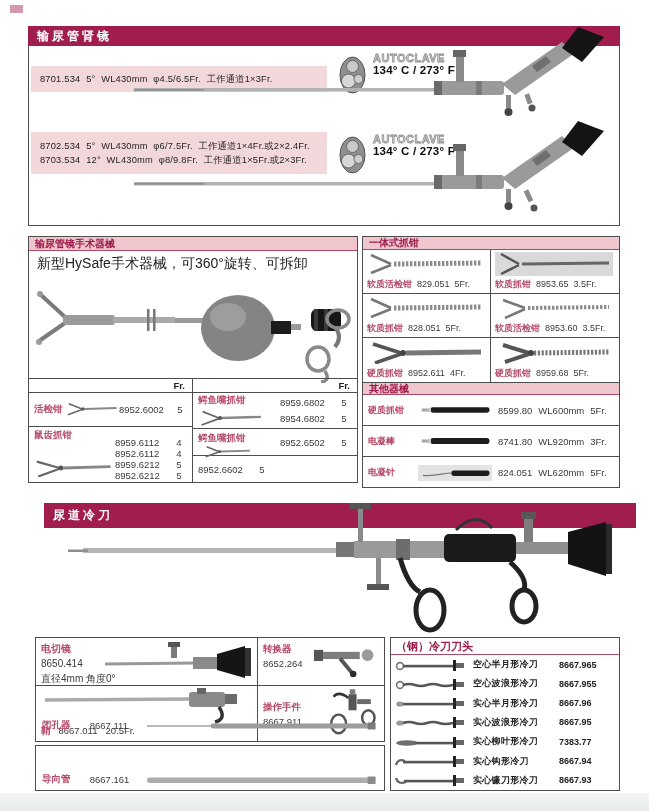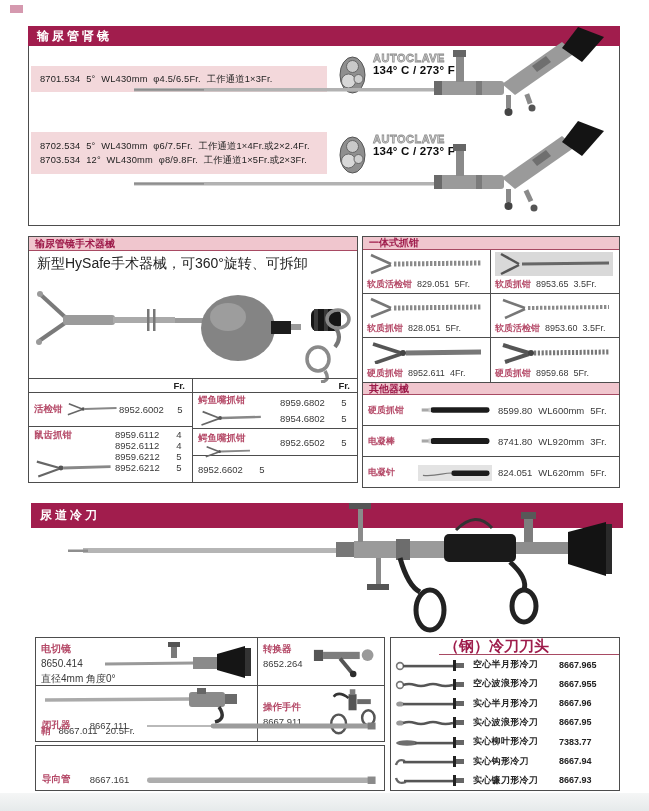--- a/index.html
+++ b/index.html
@@ -173,21 +173,21 @@
         <div class="frrow" style="height:57px;display:flex;padding:2px 5px;">
           <div style="flex:1;display:flex;flex-direction:column;justify-content:space-between;">
             <span class="lbl fs95">鼠齿抓钳</span>
             <svg width="78" height="26" viewBox="0 0 110 30">
               <path d="M36,15 L4,6" stroke="#666" stroke-width="3" fill="none"></path>
               <path d="M36,16 L6,27" stroke="#666" stroke-width="3" fill="none"></path>
               <circle cx="38" cy="15" r="3.5" fill="#555"></circle>
               <path d="M41,15 L108,13" stroke="#888" stroke-width="4"></path>
             </svg>
           </div>
-          <div style="display:flex;flex-direction:column;justify-content:flex-start;">
+          <div style="display:flex;flex-direction:column;justify-content:flex-end;">
             <div class="codeline fs95">
                 <span class="c code">8959.6112</span>
                 <span class="f code">4</span>
               </div>
             <div class="codeline fs95">
                 <span class="c code">8952.6112</span>
                 <span class="f code">4</span>
               </div>
             <div class="codeline fs95">
                 <span class="c code">8959.6212</span>
@@ -373,21 +373,21 @@
         <path d="M54,9 C40,9 30,15 8,13" stroke="#777" stroke-width="2" fill="none"></path>
       </svg>
       <div style="display:flex;gap:6px;font-size:9.5px;margin-left:2px;">
         <span class="code">824.051</span>
         <span class="code">WL620mm</span>
         <span class="code">5Fr.</span>
       </div>
     </div>
   </div>
 
-  <div class="abs sec-bar" style="left:31px;top:503px;width:592px;height:25px;font-size:12px;">
+  <div class="abs sec-bar" style="left:44px;top:503px;width:592px;height:25px;font-size:12px;">
     <span>尿道冷刀</span>
   </div>
 
   <svg class="abs" style="left:58px;top:496px;z-index:3;" width="555" height="140" viewBox="0 0 555 140">
     <rect x="25" y="52" width="258" height="5" fill="#b5b5b5"></rect>
     <rect x="10" y="53.5" width="20" height="2.5" fill="#8e8e8e"></rect>
     <rect x="278" y="46" width="18" height="15" fill="#777"></rect>
     <rect x="296" y="45" width="92" height="17" fill="#9a9a9a"></rect>
     <rect x="338" y="43" width="14" height="21" fill="#6d6d6d"></rect>
     <rect x="300" y="12" width="5" height="34" fill="#8a8a8a"></rect>
@@ -484,21 +484,21 @@
       <span class="lbl" style="width:38px;">导向管</span>
       <span class="code" style="width:48px;">8667.161</span>
       <svg width="232" height="10" viewBox="0 0 232 10">
         <rect x="0" y="2.5" width="224" height="5.5" rx="2.5" fill="#adadad"></rect>
         <rect x="222" y="1.5" width="8" height="7.5" fill="#8a8a8a"></rect>
       </svg>
     </div>
   </div>
 
   <div class="abs box" style="left:390px;top:637px;width:230px;height:154px;display:flex;flex-direction:column;">
-    <div style="height:16px;display:flex;align-items:center;padding-left:5px;font-size:15px;font-weight:bold;color:#9e1c4b;border-bottom:1px solid #a84a63;flex:none;margin-left:48px;">（钢）冷刀刀头</div>
+    <div style="height:16px;display:flex;align-items:center;padding-left:5px;font-size:11px;font-weight:bold;color:#9e1c4b;border-bottom:1px solid #a84a63;flex:none;">（钢）冷刀刀头</div>
 
     <div class="kn-row" style="flex:1;">
       <svg width="80" height="14" viewBox="0 0 80 14">
         <circle cx="7" cy="8" r="3.4" fill="none" stroke="#777" stroke-width="1.6"></circle>
         <rect x="10" y="6.8" width="50" height="2.6" fill="#555"></rect>
         <rect x="60" y="2" width="3" height="11" fill="#222"></rect>
           <rect x="63" y="5" width="8" height="5" fill="#666"></rect>
       </svg>
       <span class="kn-lbl">空心半月形冷刀</span>
       <span class="kn-code">8667.965</span>

